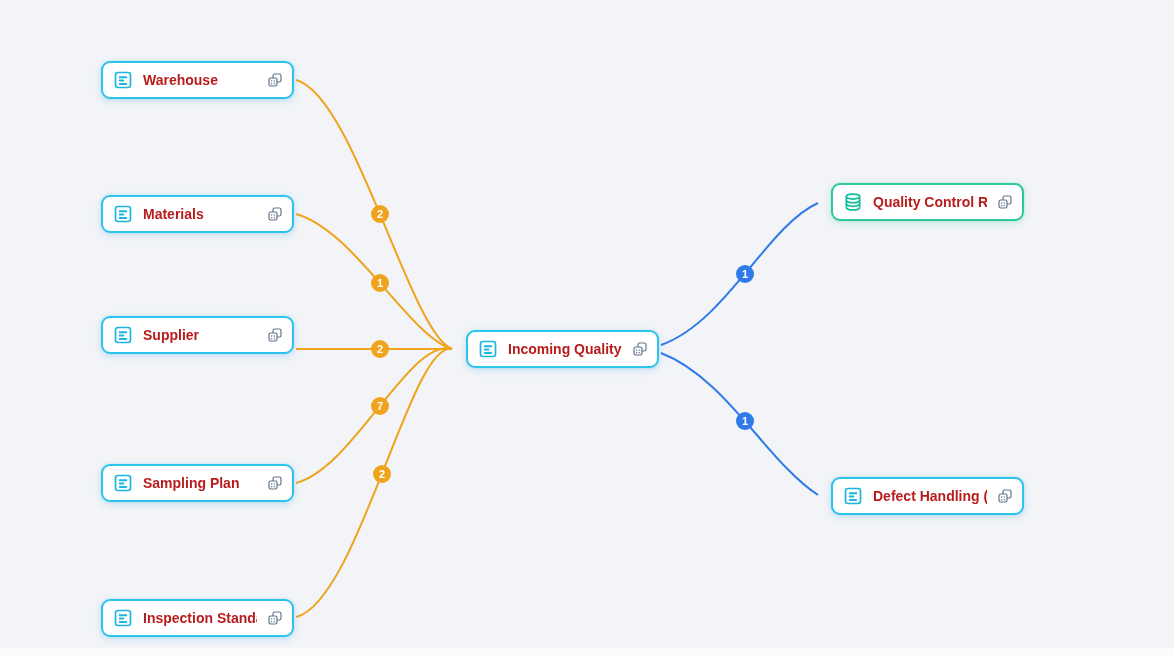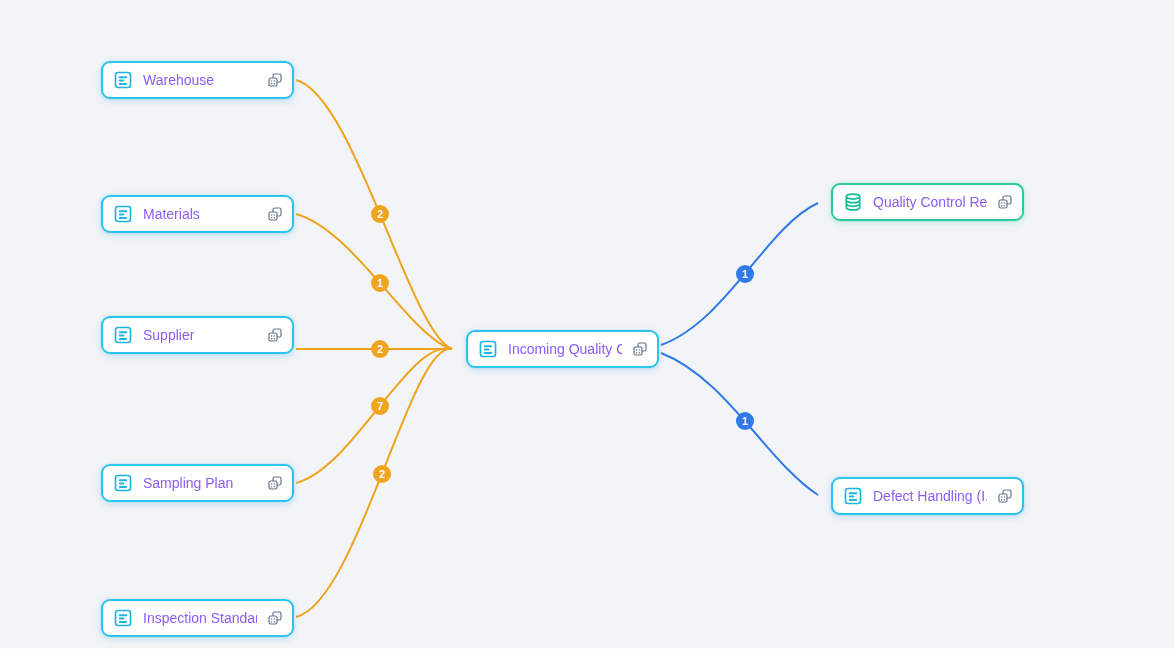--- a/index.html
+++ b/index.html
@@ -18,21 +18,21 @@
     display:flex;align-items:center;gap:10px;padding:0 9px 0 10px;
     box-shadow:0 2px 7px rgba(70,160,230,.28), 0 0 0 1px rgba(120,200,240,.10);
     cursor:pointer;
   }
   .node.green{
     border-color:#30C79F;
     box-shadow:0 2px 7px rgba(46,197,163,.25), 0 0 0 1px rgba(90,210,180,.10);
   }
   .node .label{
     flex:1 1 auto;min-width:0;
-    font-size:14px;font-weight:400;color:#8b5cf6;
+    font-size:14px;font-weight:700;color:#b91c1c;
     white-space:nowrap;overflow:hidden;
   }
   .node .type-icon{flex:0 0 auto;width:20px;height:20px;display:block;}
   .node .meta-icon{flex:0 0 auto;width:16px;height:16px;display:block;}
   .badge{
     position:absolute;width:18px;height:18px;border-radius:50%;
     transform:translate(-50%,-50%);
     display:flex;align-items:center;justify-content:center;
     color:#ffffff;font-size:11px;font-weight:700;line-height:1;
     cursor:pointer;

